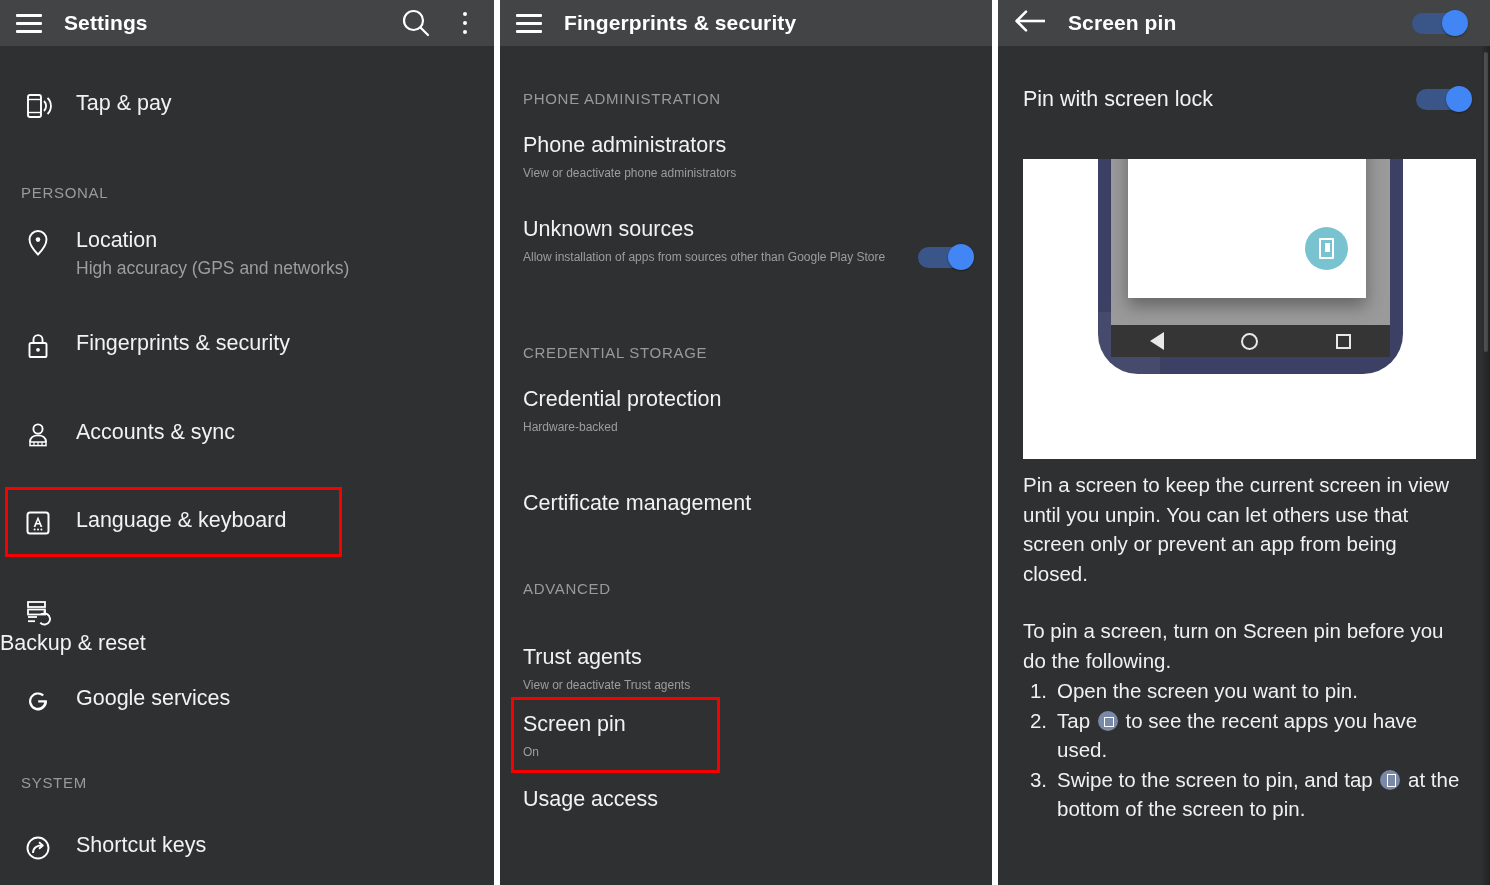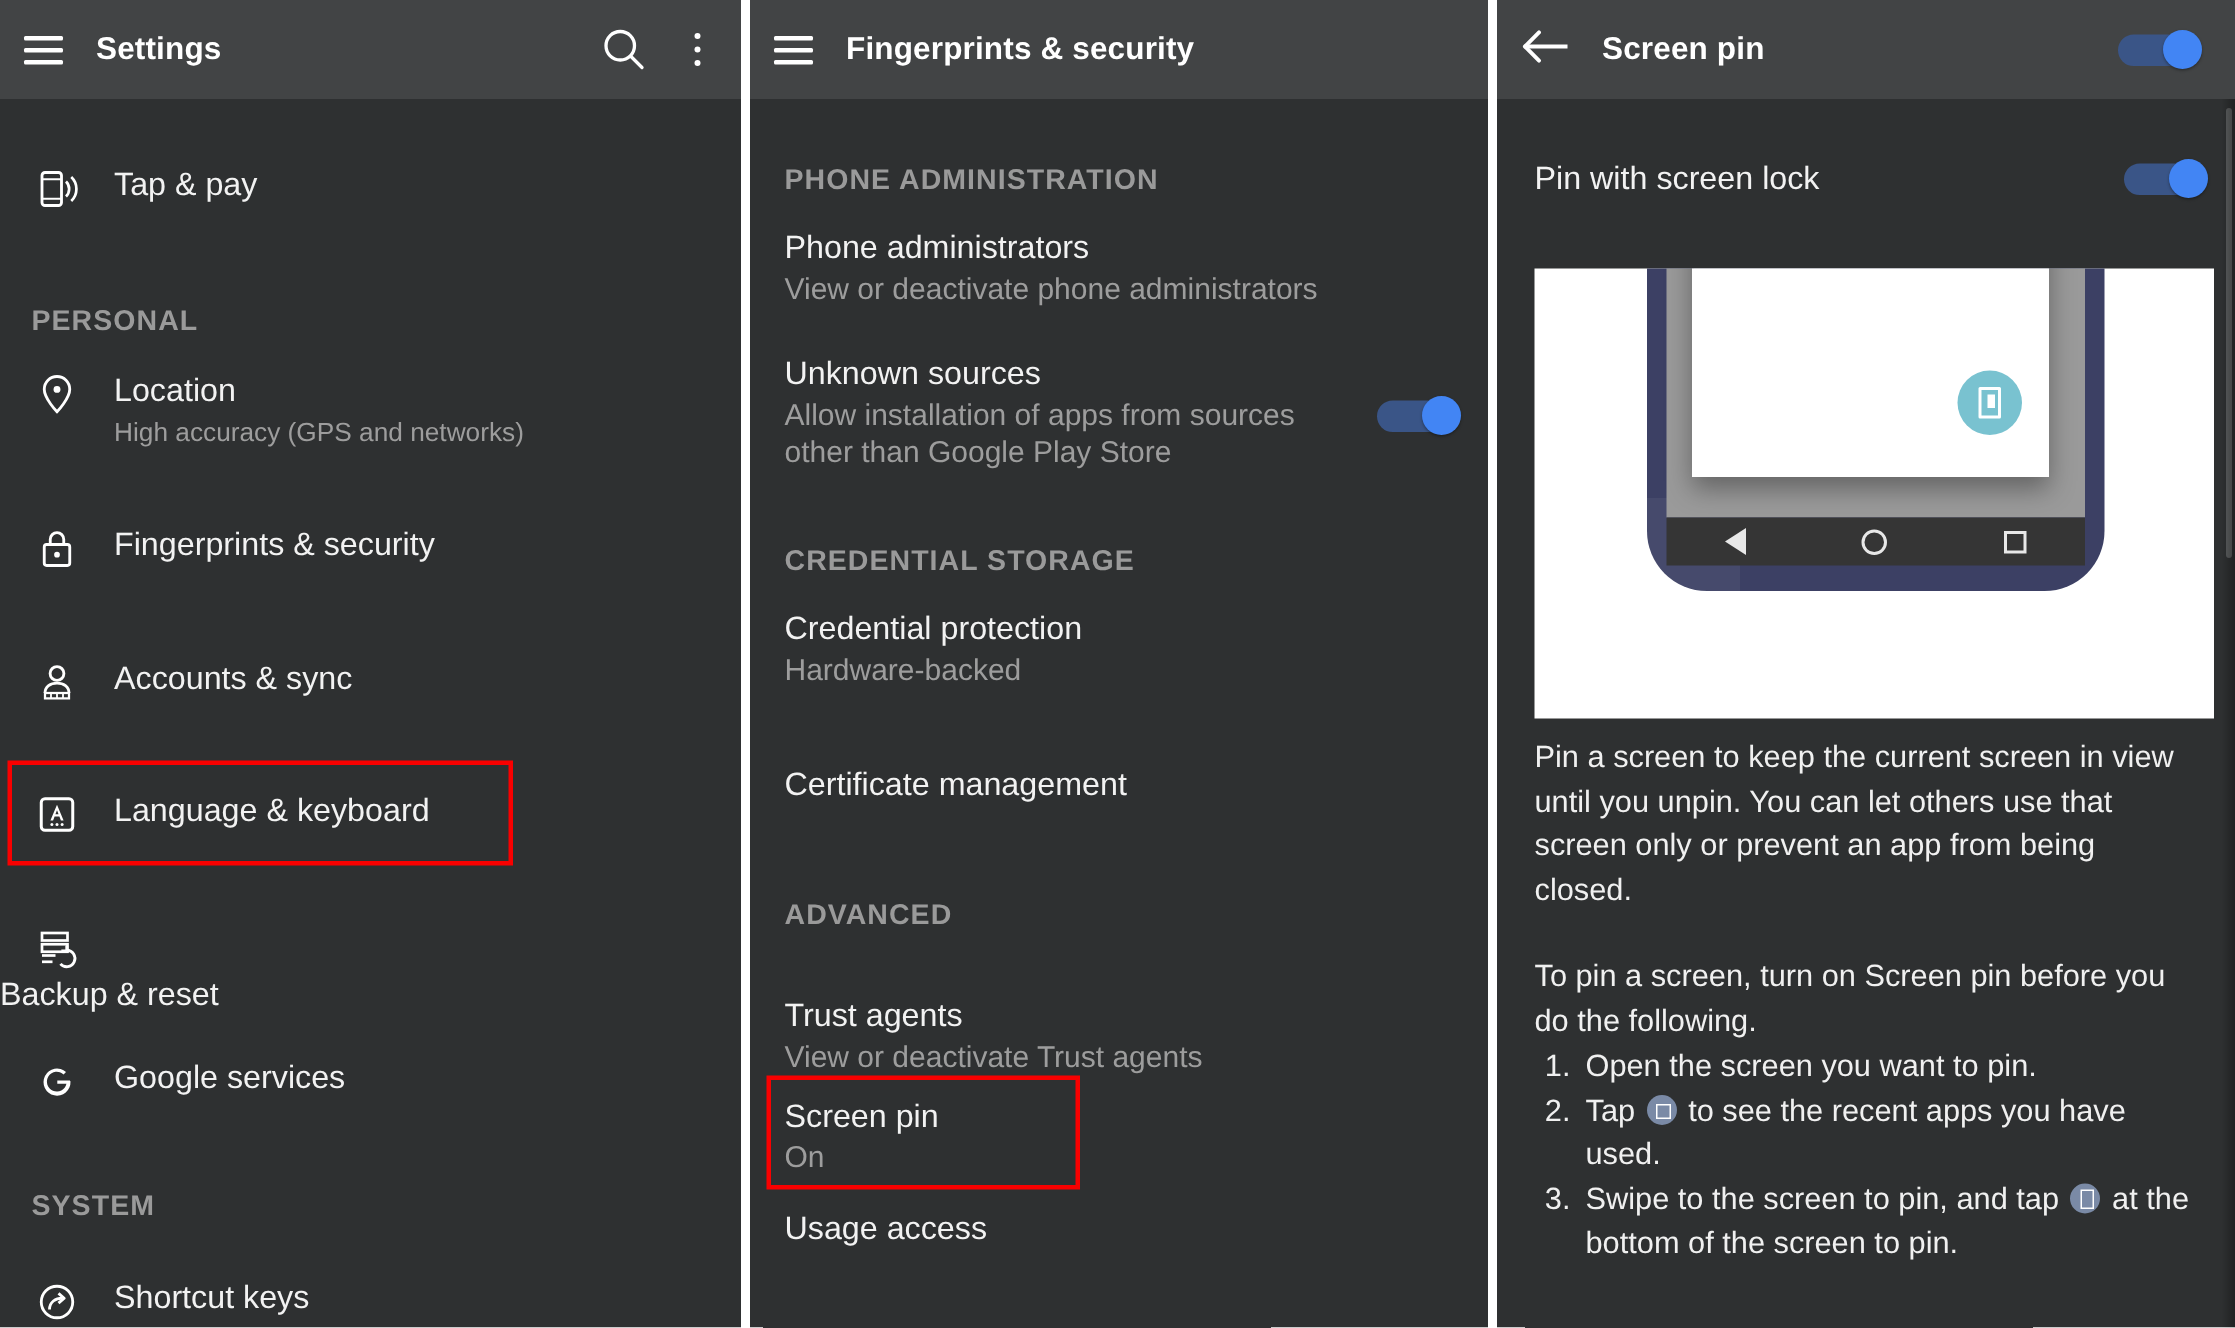--- a/index.html
+++ b/index.html
@@ -21,21 +21,21 @@
     overflow: hidden;
     flex: 0 0 auto;
   }
   .panel-left   { width: 494px; }
   .gap          { width: 6px; background:#ffffff; flex:0 0 auto; height:885px; }
   .panel-mid    { width: 492px; }
   .panel-right  { width: 492px; }
 
   
   .toolbar {
-    height: 66px;
+    height: 46px;
     background: #424445;
     display: flex;
     align-items: center;
     padding: 0 16px;
     position: relative;
   }
   .toolbar-title {
     color: #ffffff;
     font-size: 21px;
     font-weight: bold;
@@ -53,22 +53,22 @@
   .search-icon { width: 40px; height: 40px; margin-right: 16px; }
   .dots-icon { width: 26px; height: 40px; display:flex; flex-direction:column; align-items:center; justify-content:center; gap:5px; }
   .dots-icon i { width: 4px; height: 4px; background:#ffffff; border-radius:50%; display:block; }
   .back-arrow { width: 34px; height: 30px; margin-right: 20px; flex:0 0 auto; cursor:pointer; }
 
   
   .body { position: relative; height: 824px; }
 
   .group-header {
     color: #9a9a9a;
-    font-size: 19px;
-    font-weight: bold;
+    font-size: 15px;
+    font-weight: normal;
     letter-spacing: 0.7px;
   }
 
   
   .l-row {
     position: absolute;
     left: 0; width: 494px;
     display: flex; align-items: flex-start;
     cursor: pointer;
   }
@@ -79,21 +79,21 @@
     display: flex; align-items: center; justify-content: center;
   }
   .l-txt { padding-top: 1px; }
   .l-title { color: #f2f2f2; font-size: 21.5px; line-height: 26px; }
   .l-sub   { color: #9d9d9d; font-size: 17.5px; line-height: 24px; margin-top: 3px; }
 
   
   .m-row { position: absolute; left: 0; width: 492px; cursor: pointer; }
   .m-inner { padding-left: 23px; padding-right: 16px; }
   .m-title { color: #f2f2f2; font-size: 21.5px; line-height: 27px; }
-  .m-sub   { color: #9d9d9d; font-size: 20px; line-height: 25px; margin-top: 2px; max-width: 370px; }
+  .m-sub   { color: #9d9d9d; font-size: 12px; line-height: 25px; margin-top: 2px; max-width: 370px; }
   .m-head  { position: absolute; left: 23px; }
 
   
   .toggle {
     position: relative; width: 56px; height: 26px; cursor: pointer;
     flex: 0 0 auto;
   }
   .toggle .track {
     position: absolute; left: 0; top: 3px;
     width: 49px; height: 21px; border-radius: 11px;

